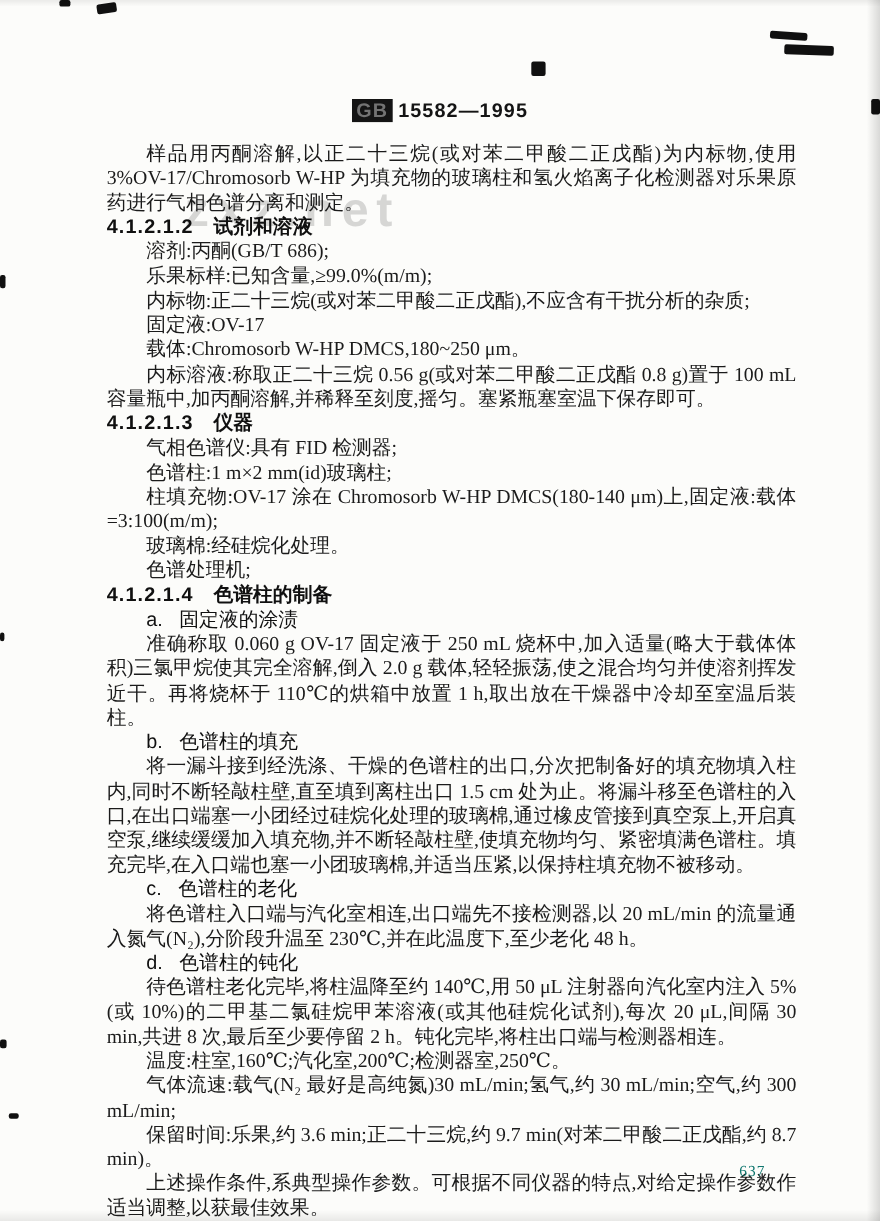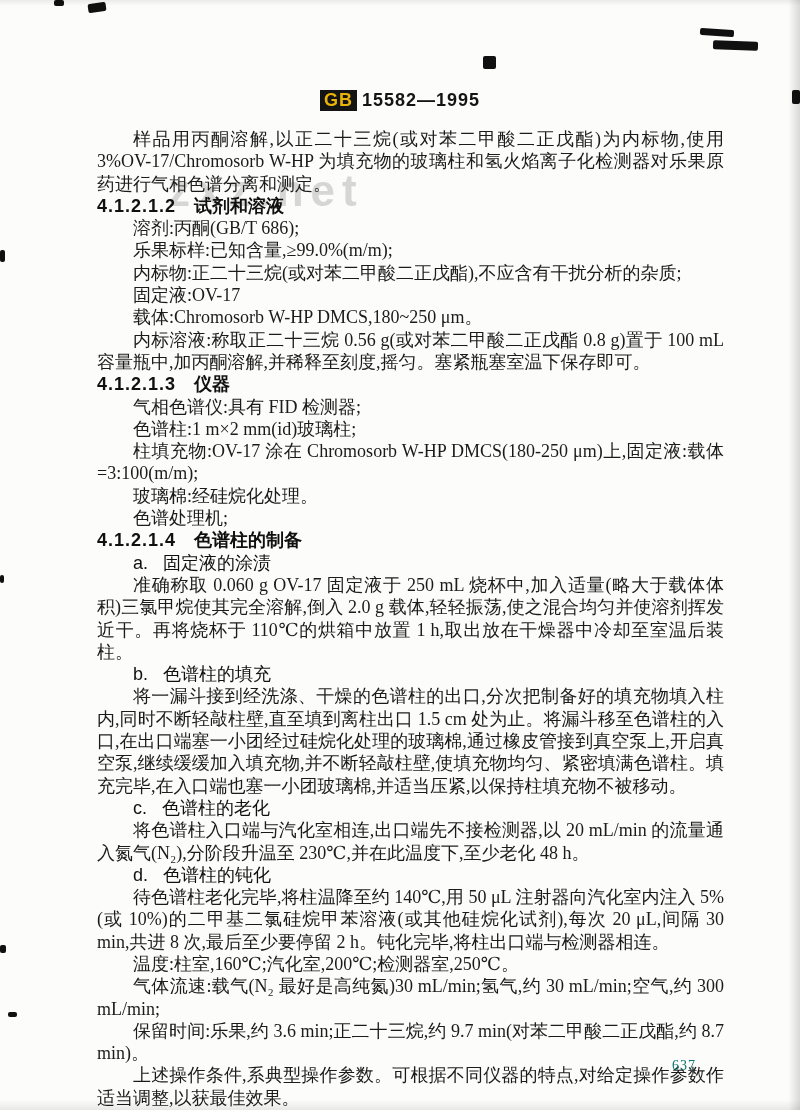--- a/index.html
+++ b/index.html
@@ -24,21 +24,21 @@
     background: linear-gradient(to bottom, rgba(0,0,0,0.07), rgba(0,0,0,0)); }
 
   .header {
     position: absolute; top: 90px; left: 0; width: 100%;
     text-align: center;
     font-family: "Liberation Sans", "DejaVu Sans", sans-serif;
     font-weight: bold; font-size: 18px; letter-spacing: 1px;
     color: #141414;
   }
   .gb-box {
-    background: #141414; color: #eab308;
+    background: #141414; color: #737373;
     padding: 0 4px 1px 4px; margin-right: 5px;
   }
   .watermark {
     position: absolute; top: 166px; left: 168px;
     font-family: "Liberation Sans", "DejaVu Sans", sans-serif;
     font-weight: bold; font-size: 44px; letter-spacing: 7px;
     color: #8a8a8a; opacity: 0.33;
     pointer-events: none; user-select: none;
   }
   .content {
@@ -89,21 +89,21 @@
       <div class="sec-heading"><span class="sec-num">4.1.2.1.2</span><span class="sec-title">试剂和溶液</span></div>
       <p class="para">溶剂:丙酮(GB/T 686);</p>
       <p class="para">乐果标样:已知含量,≥99.0%(m/m);</p>
       <p class="para">内标物:正二十三烷(或对苯二甲酸二正戊酯),不应含有干扰分析的杂质;</p>
       <p class="para">固定液:OV-17</p>
       <p class="para">载体:Chromosorb W-HP DMCS,180~250 μm。</p>
       <p class="para">内标溶液:称取正二十三烷 0.56 g(或对苯二甲酸二正戊酯 0.8 g)置于 100 mL 容量瓶中,加丙酮溶解,并稀释至刻度,摇匀。塞紧瓶塞室温下保存即可。</p>
       <div class="sec-heading"><span class="sec-num">4.1.2.1.3</span><span class="sec-title">仪器</span></div>
       <p class="para">气相色谱仪:具有 FID 检测器;</p>
       <p class="para">色谱柱:1 m×2 mm(id)玻璃柱;</p>
-      <p class="para">柱填充物:OV-17 涂在 Chromosorb W-HP DMCS(180-250 μm)上,固定液:载体=3:100(m/m);</p>
+      <p class="para">柱填充物:OV-17 涂在 Chromosorb W-HP DMCS(180-140 μm)上,固定液:载体=3:100(m/m);</p>
       <p class="para">玻璃棉:经硅烷化处理。</p>
       <p class="para">色谱处理机;</p>
       <div class="sec-heading"><span class="sec-num">4.1.2.1.4</span><span class="sec-title">色谱柱的制备</span></div>
       <div class="sub-heading"><span class="sub-letter">a.</span><span class="sub-title">固定液的涂渍</span></div>
       <p class="para">准确称取 0.060 g OV-17 固定液于 250 mL 烧杯中,加入适量(略大于载体体积)三氯甲烷使其完全溶解,倒入 2.0 g 载体,轻轻振荡,使之混合均匀并使溶剂挥发近干。再将烧杯于 110℃的烘箱中放置 1 h,取出放在干燥器中冷却至室温后装柱。</p>
       <div class="sub-heading"><span class="sub-letter">b.</span><span class="sub-title">色谱柱的填充</span></div>
       <p class="para">将一漏斗接到经洗涤、干燥的色谱柱的出口,分次把制备好的填充物填入柱内,同时不断轻敲柱壁,直至填到离柱出口 1.5 cm 处为止。将漏斗移至色谱柱的入口,在出口端塞一小团经过硅烷化处理的玻璃棉,通过橡皮管接到真空泵上,开启真空泵,继续缓缓加入填充物,并不断轻敲柱壁,使填充物均匀、紧密填满色谱柱。填充完毕,在入口端也塞一小团玻璃棉,并适当压紧,以保持柱填充物不被移动。</p>
       <div class="sub-heading"><span class="sub-letter">c.</span><span class="sub-title">色谱柱的老化</span></div>
       <p class="para">将色谱柱入口端与汽化室相连,出口端先不接检测器,以 20 mL/min 的流量通入氮气(N₂),分阶段升温至 230℃,并在此温度下,至少老化 48 h。</p>
       <div class="sub-heading"><span class="sub-letter">d.</span><span class="sub-title">色谱柱的钝化</span></div>

